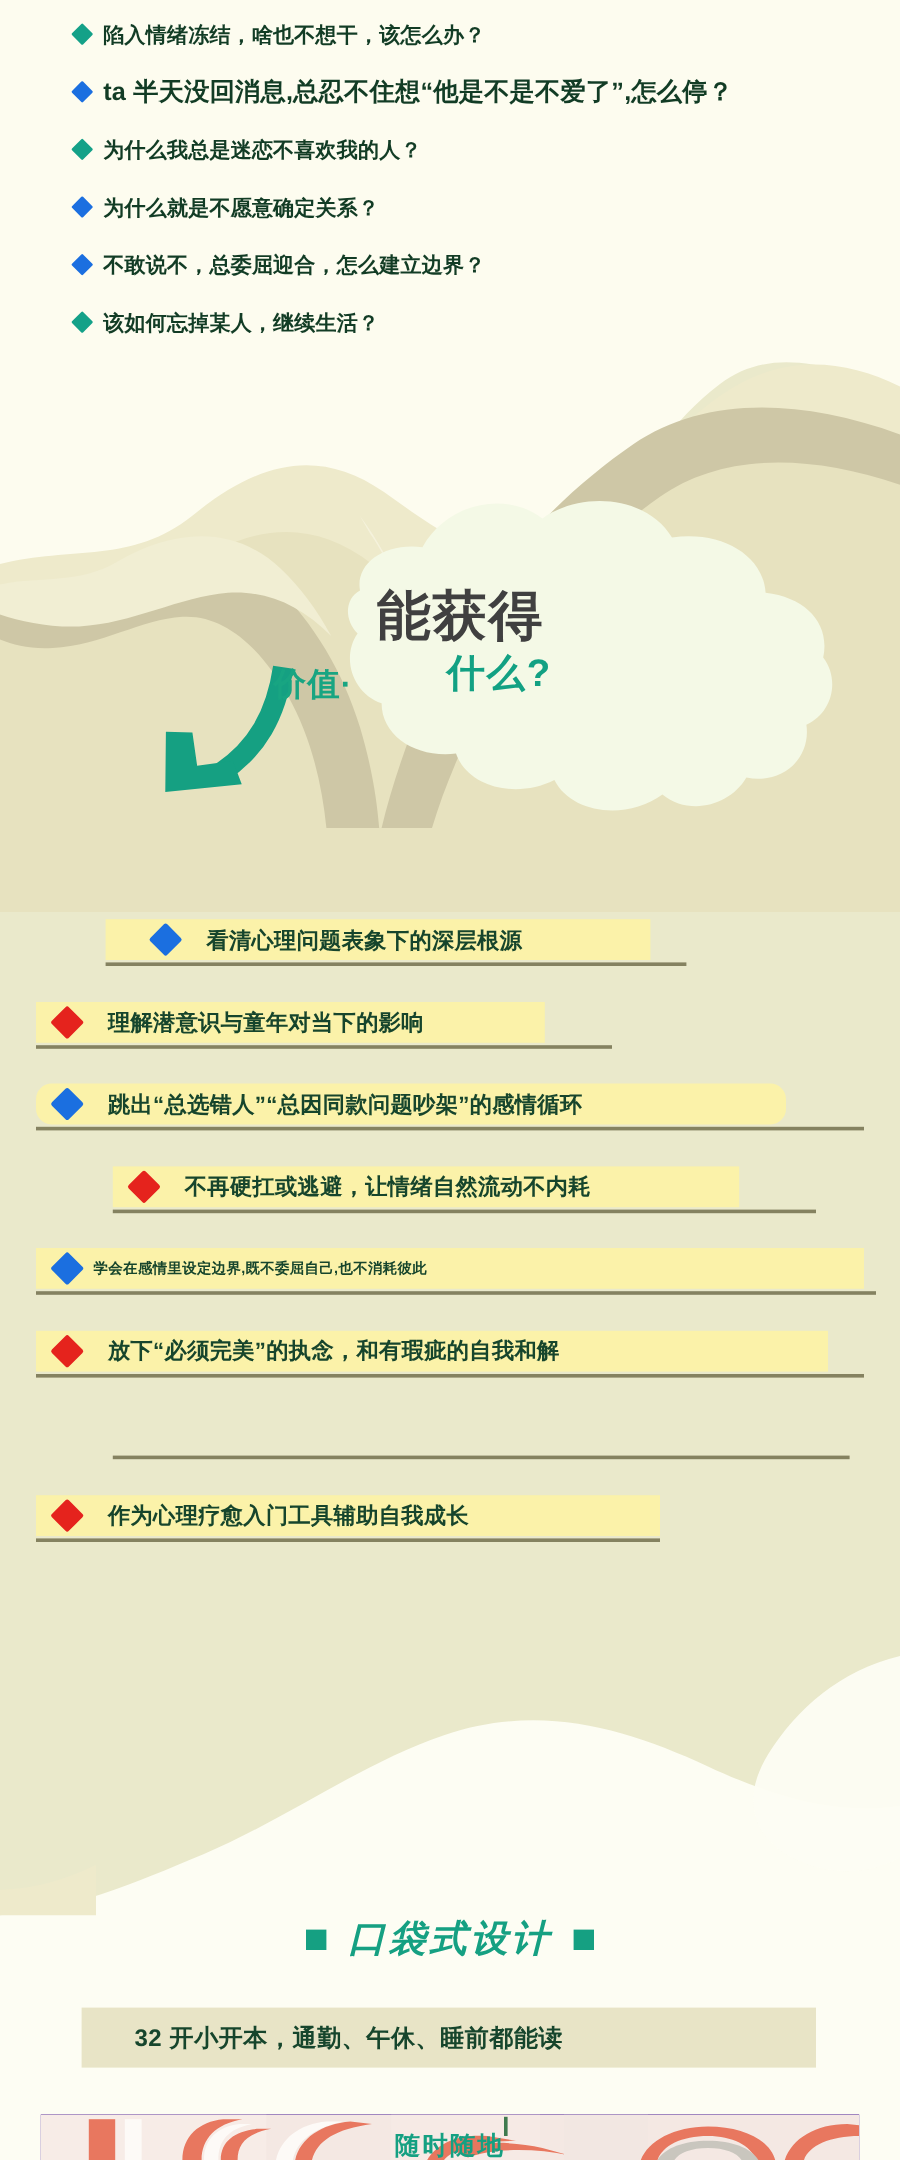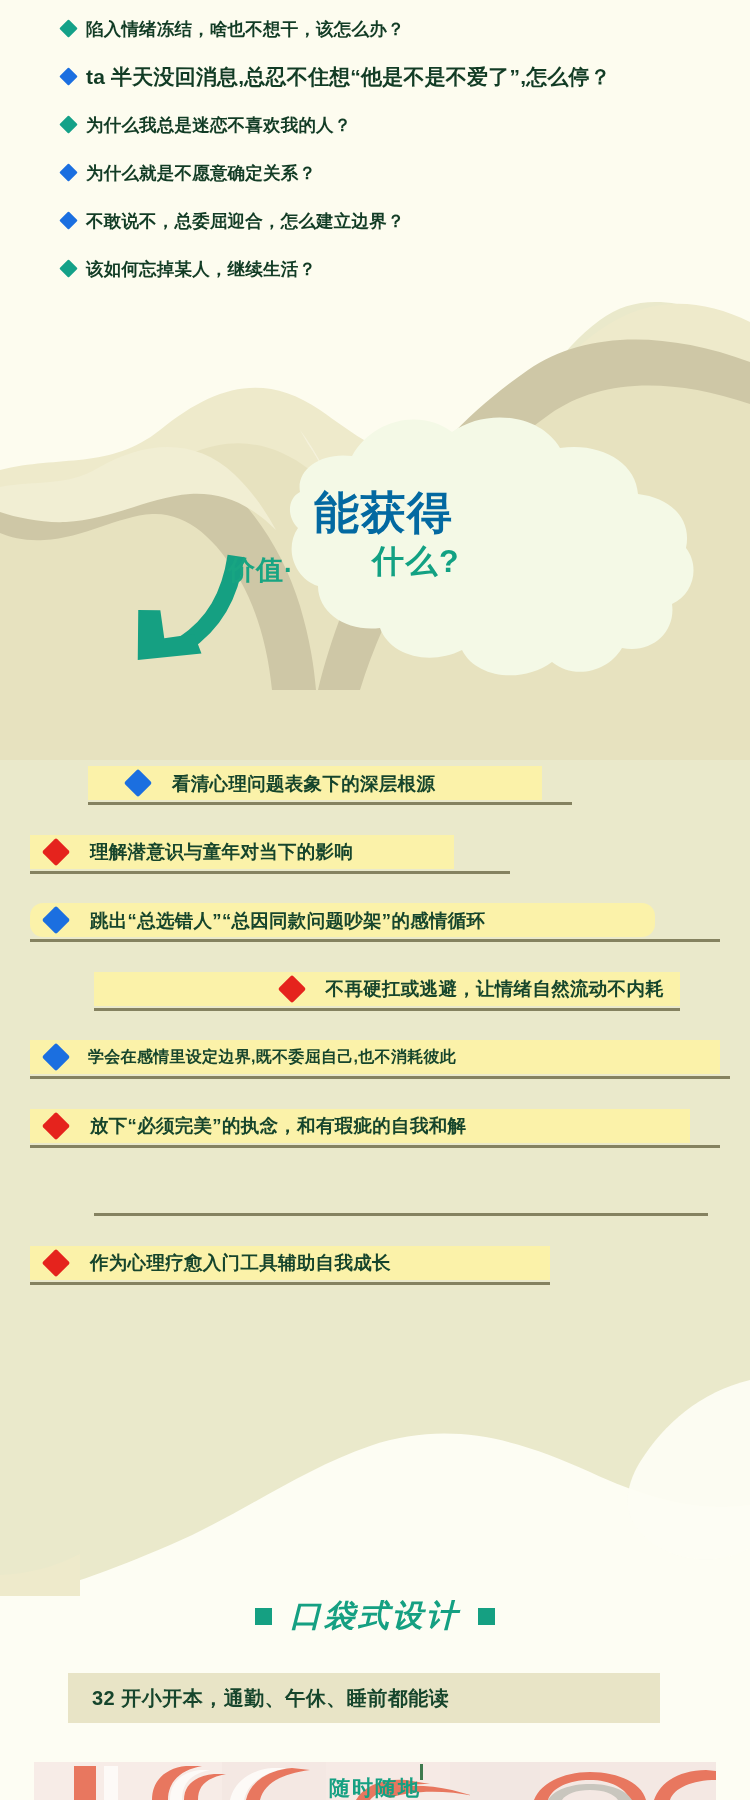--- a/index.html
+++ b/index.html
@@ -43,21 +43,21 @@
   .heading{
     position:absolute;left:0;top:470px;width:750px;height:185px;z-index:6;
   }
   .h-kicker{
     position:absolute;left:228px;top:82px;
     font-size:27px;font-weight:bold;color:#18a582;
     letter-spacing:1px;
   }
   .h-line1{
     position:absolute;left:314px;top:20px;
-    font-size:45px;font-weight:bold;color:#0369a1;
+    font-size:45px;font-weight:bold;color:#404040;
     letter-spacing:1.5px;line-height:1;
   }
   .h-line2{
     position:absolute;left:372px;top:75px;
     font-size:32px;font-weight:bold;color:#12a183;
     letter-spacing:1.5px;line-height:1;
   }
   .arrow-wrap{position:absolute;left:118px;top:78px;}
 
   
@@ -96,21 +96,21 @@
     text-align:center;z-index:7;
     display:flex;align-items:center;justify-content:center;gap:18px;
   }
   .pt-sq{width:17px;height:17px;background:#15a082;display:inline-block;}
   .pt-text{
     font-size:31px;font-weight:bold;color:#15a082;letter-spacing:3px;font-style:italic;
   }
   .pocket-banner{
     position:absolute;left:68px;top:1673px;width:592px;height:50px;
     background:#e8e4c6;z-index:7;
-    display:flex;align-items:center;
+    display:flex;align-items:center;padding-left:20px;
   }
   .pb-text{
     font-size:20px;font-weight:bold;color:#16452c;letter-spacing:.5px;
     margin-left:24px;
   }
 
   
   .photo-strip{
     position:absolute;left:34px;top:1762px;width:682px;height:38px;
     background:#4c1d95;overflow:hidden;z-index:7;
@@ -237,31 +237,31 @@
 
     <div class="b-row">
       <div class="b-hl" style="left:30px;width:625px;border-radius:13px;">
         <span class="b-dia" style="background:#1b6fe0"></span>
         <span class="b-text">跳出“总选错人”“总因同款问题吵架”的感情循环</span>
       </div>
       <div class="b-ul" style="left:30px;width:690px;"></div>
     </div>
 
     <div class="b-row">
-      <div class="b-hl" style="left:94px;width:586px;justify-content:flex-end;">
+      <div class="b-hl" style="left:94px;width:522px;">
         <span class="b-dia" style="background:#e5231d"></span>
         <span class="b-text">不再硬扛或逃避，让情绪自然流动不内耗</span>
       </div>
       <div class="b-ul" style="left:94px;width:586px;"></div>
     </div>
 
     <div class="b-row">
       <div class="b-hl" style="left:30px;width:690px;">
         <span class="b-dia" style="background:#1b6fe0"></span>
-        <span class="b-text" style="font-size:16px;margin-left:22px;">学会在感情里设定边界,既不委屈自己,也不消耗彼此</span>
+        <span class="b-text" style="font-size:12px;margin-left:12px;">学会在感情里设定边界,既不委屈自己,也不消耗彼此</span>
       </div>
       <div class="b-ul" style="left:30px;width:700px;"></div>
     </div>
 
     <div class="b-row">
       <div class="b-hl" style="left:30px;width:660px;">
         <span class="b-dia" style="background:#e5231d"></span>
         <span class="b-text">放下“必须完美”的执念，和有瑕疵的自我和解</span>
       </div>
       <div class="b-ul" style="left:30px;width:690px;"></div>

